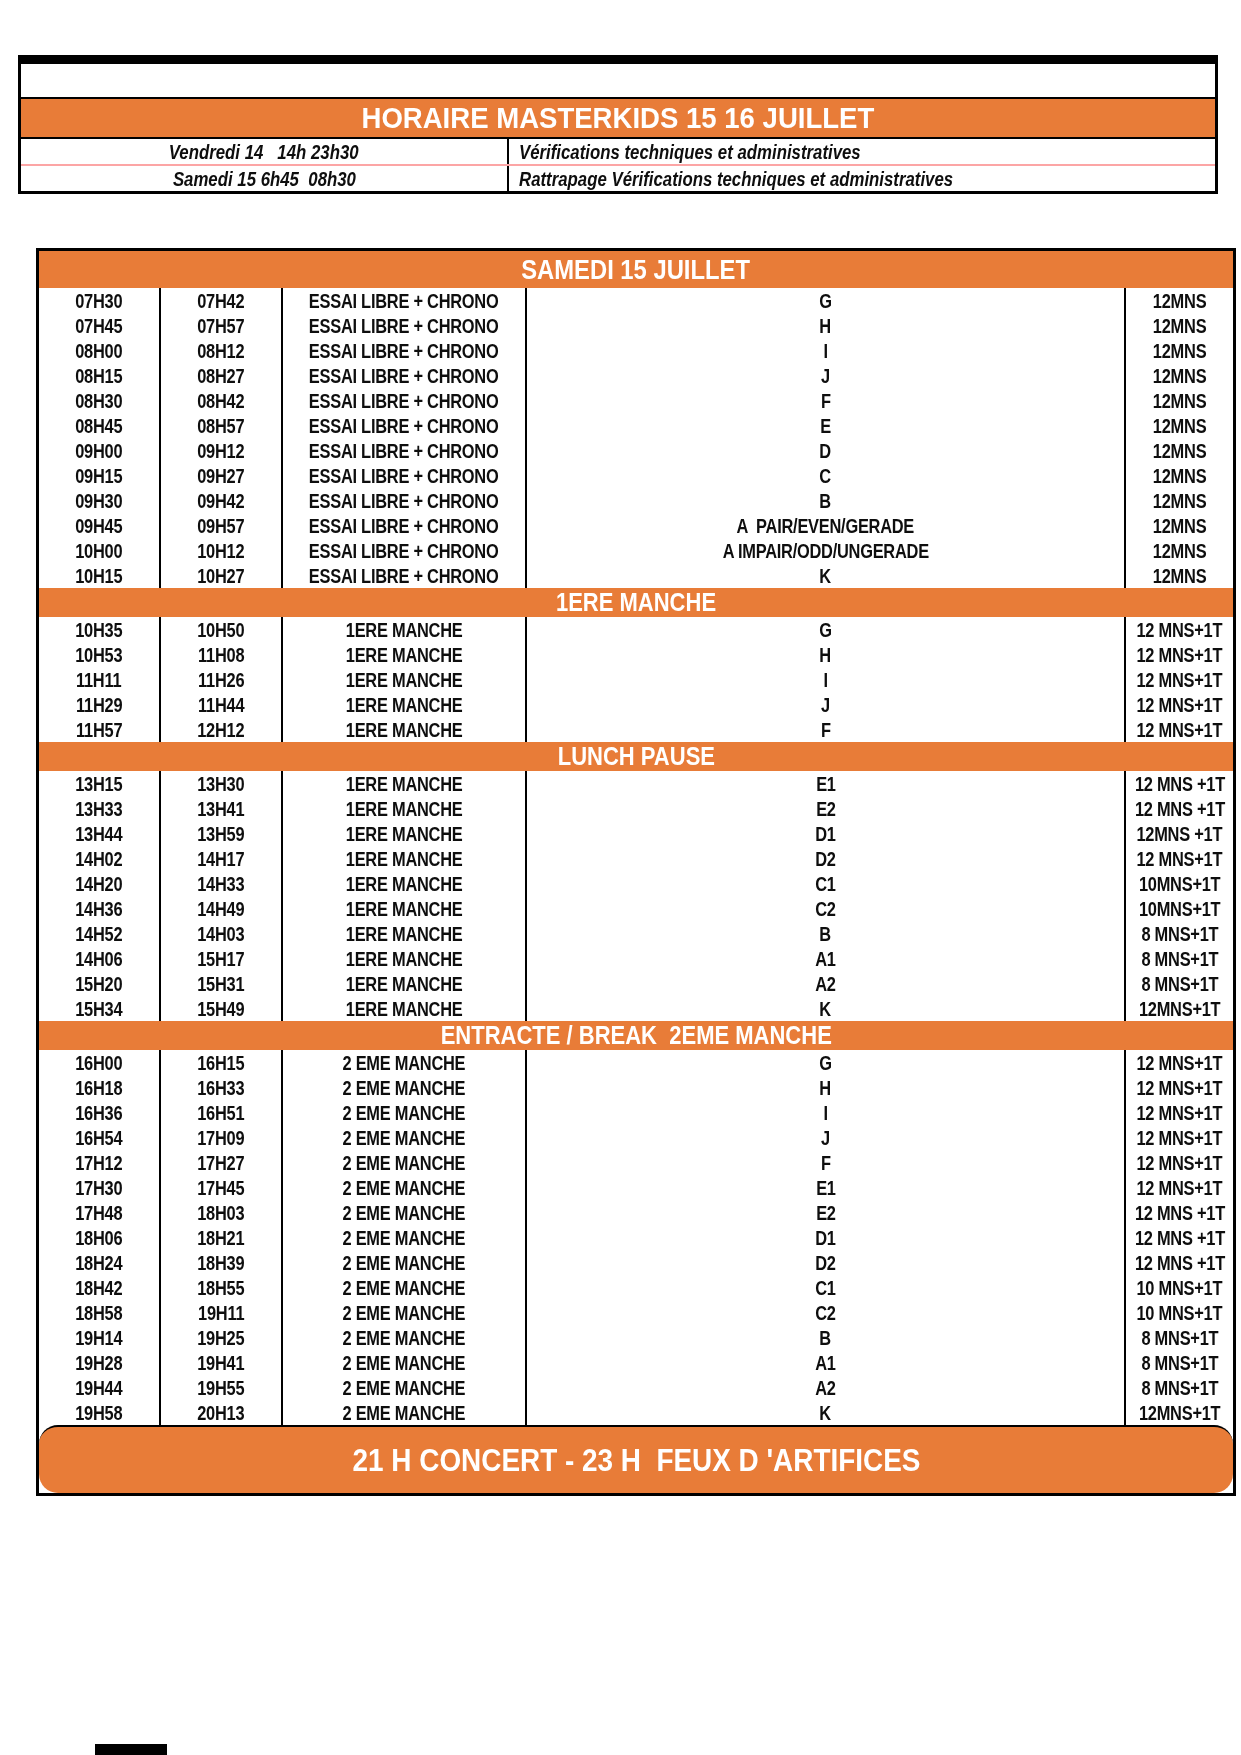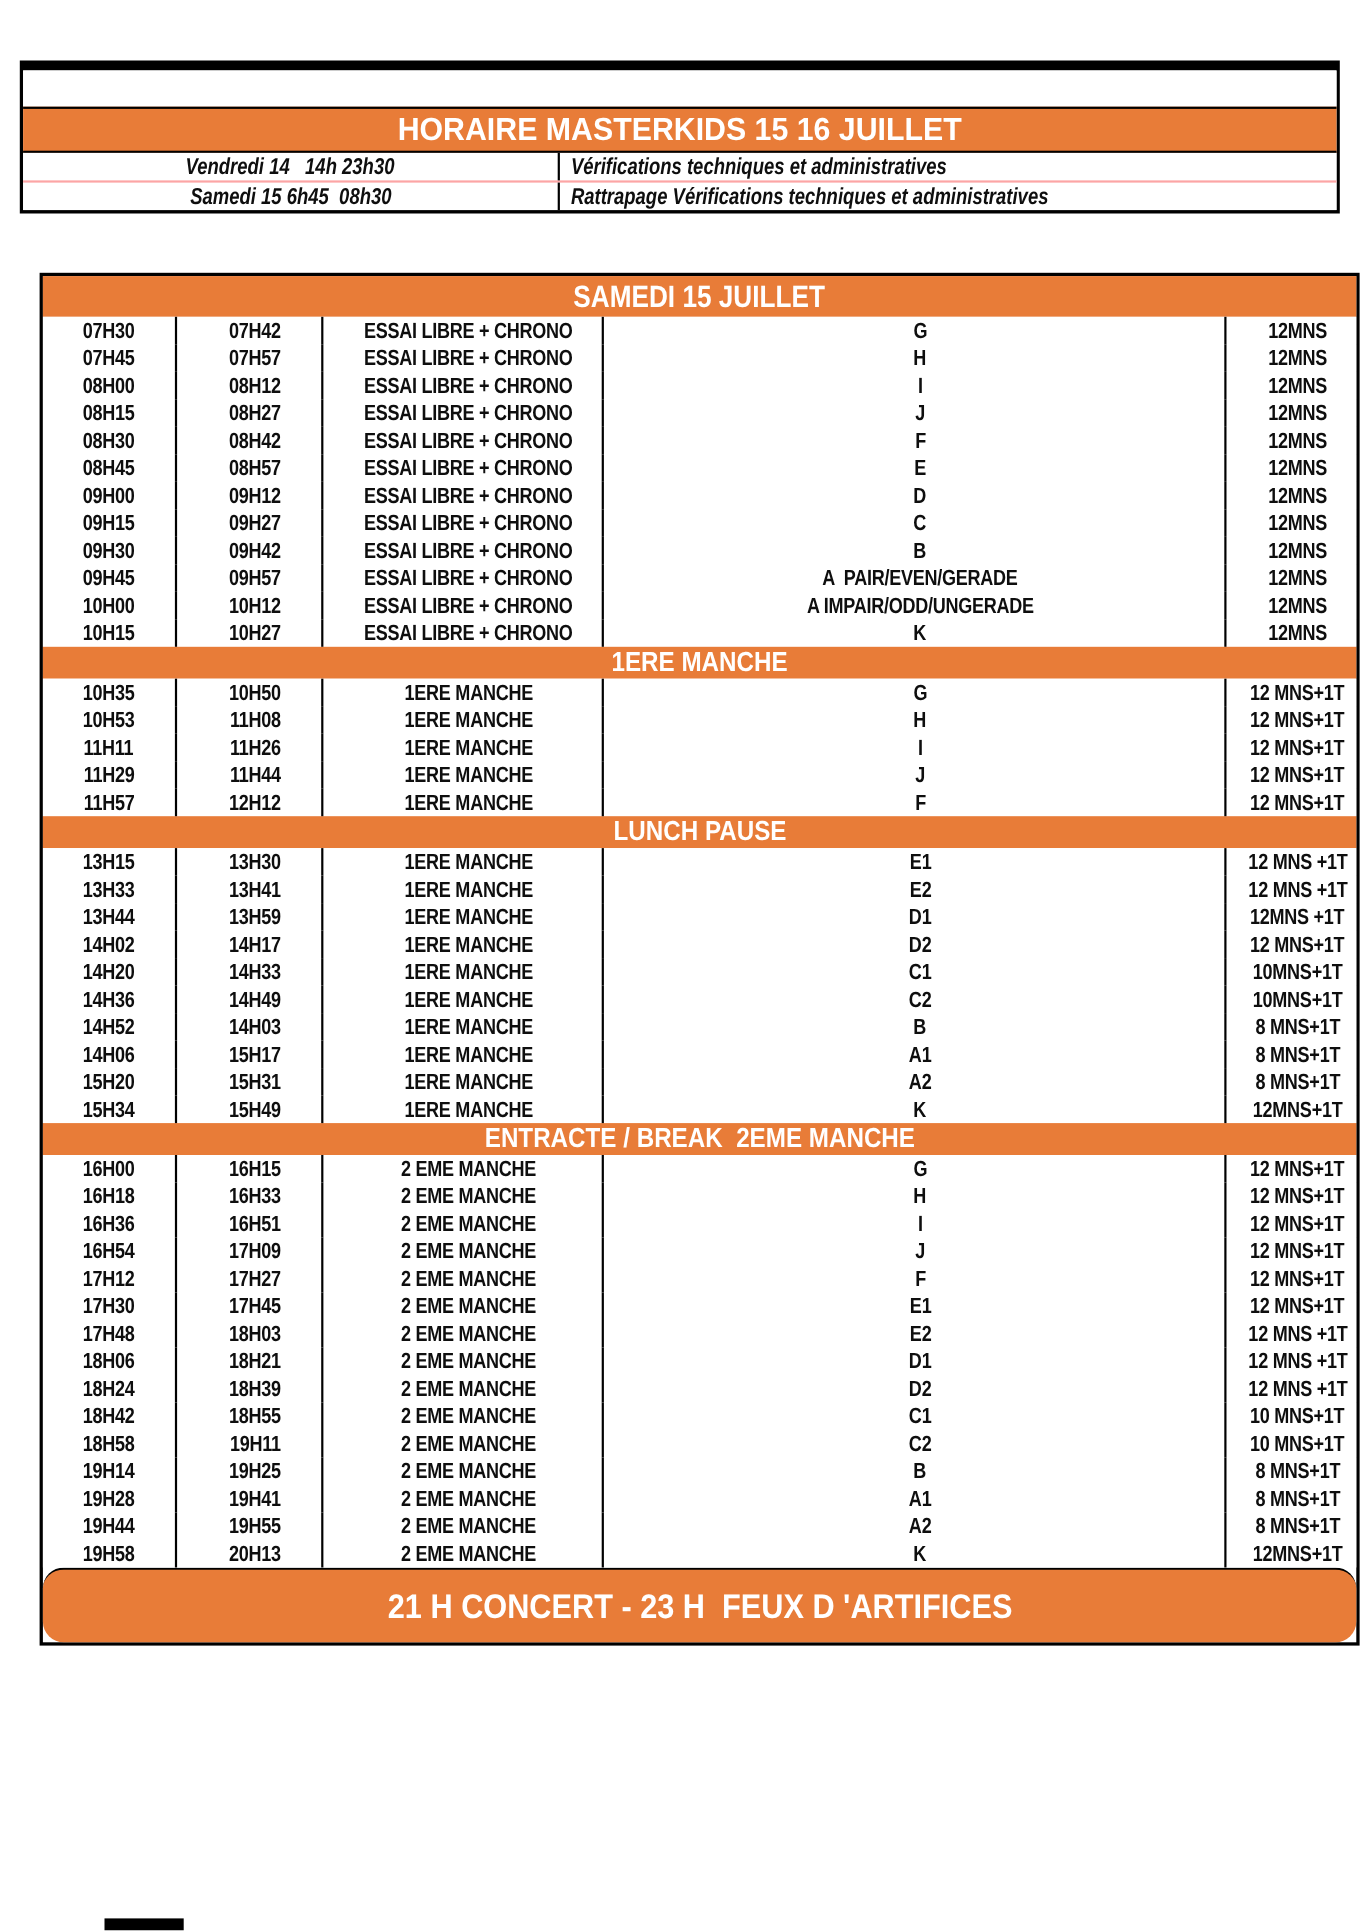--- a/index.html
+++ b/index.html
@@ -29,21 +29,21 @@
   .info-right{flex:1;display:flex;align-items:center;padding-left:10px;box-sizing:border-box;}
 
   
   .main-box{position:absolute;left:36px;top:248px;width:1200px;box-sizing:border-box;
             border:3px solid #000;background:#fff;}
   .main-box > * + *{border-top:2px solid #000;}
   .band{display:flex;align-items:center;justify-content:center;background:var(--orange);}
   .day-band{height:37px;}
   .section-band{height:29px;}
   .footer-band{height:66px;border-radius:19px;}
-  .row{display:flex;height:25px;background:#fff;gap:11px;}
+  .row{display:flex;height:25px;background:#fff;}
   .c{height:100%;display:flex;align-items:center;justify-content:center;box-sizing:border-box;}
   .c1,.c2{width:122px;}
   .c3{width:244px;}
   .c4{flex:1;}
   .c5{width:107px;}
   .c1,.c2,.c3,.c4{border-right:2px solid #000;}
 
   .page-mark{position:absolute;left:95px;top:1744px;width:72px;height:11px;background:#000;}
 </style>
 </head>

